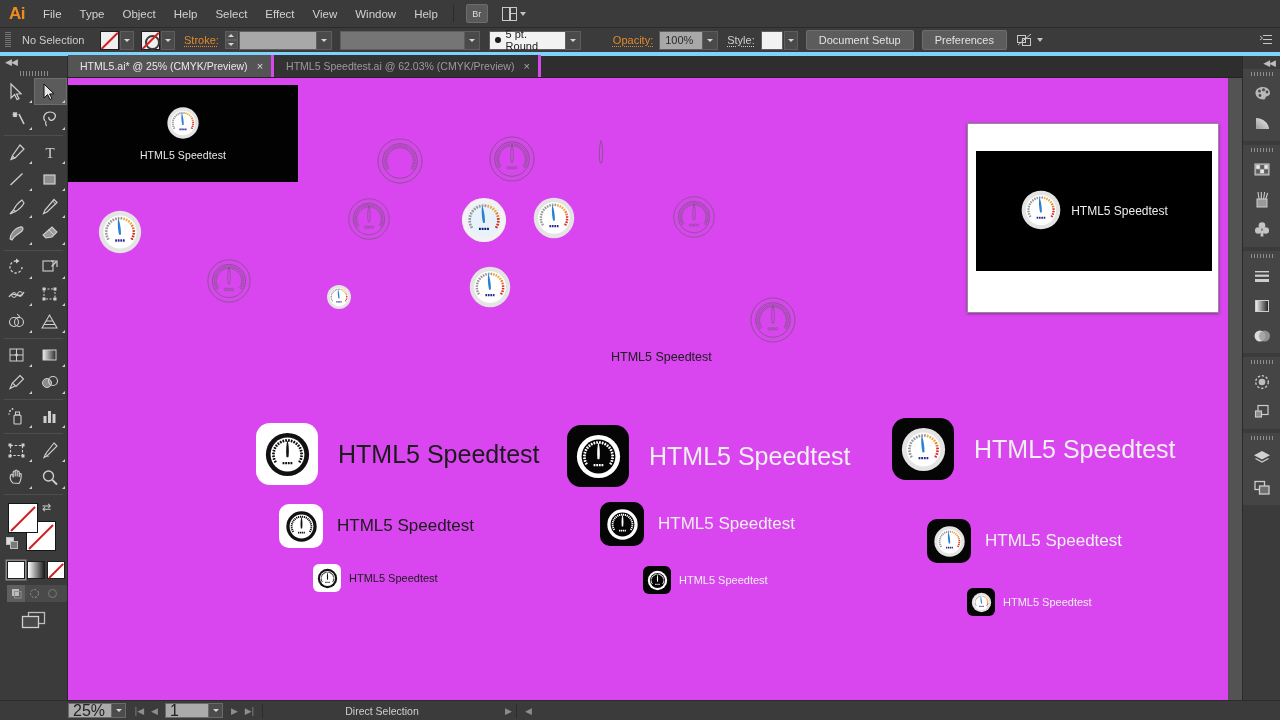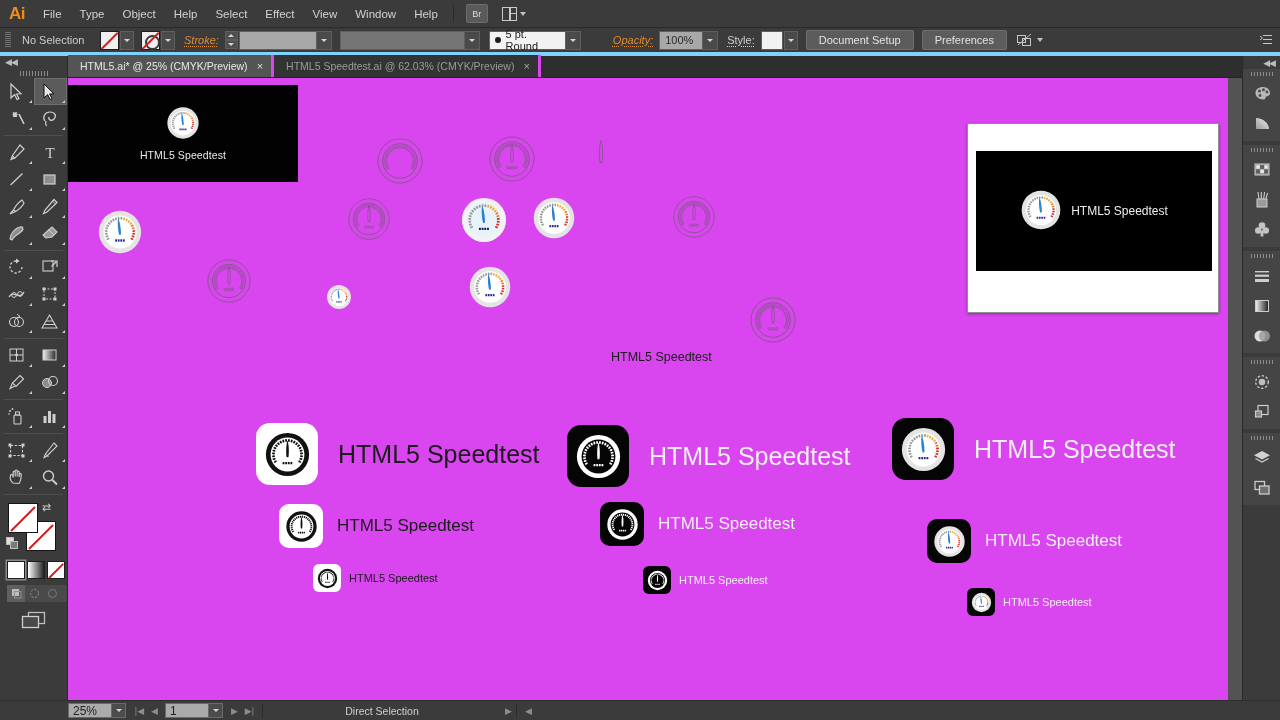--- a/index.html
+++ b/index.html
@@ -54,21 +54,21 @@
   
   .controlbar {
     position:absolute; left:0; top:28px; width:1280px; height:28px;
     background:#3b3b3b; display:flex; align-items:center;
     border-bottom:4px solid #7dd3fc; padding-left:4px;
   }
   .grip { width:6px; height:16px; margin:0 5px 0 1px;
     background:repeating-linear-gradient(to bottom,#737373 0 1px,transparent 1px 2px); }
   .cb-label { font-size:11px; color:#cdcdcd; margin:0 6px; white-space:nowrap; }
   .cb-label.ul { color:#cfcfcf; text-decoration:underline; text-decoration-style:dotted; text-underline-offset:2px; }
-  .cb-label.or { color:#e08a2e; text-decoration:underline; text-decoration-style:dotted; text-underline-offset:2px;font-style:italic; }
+  .cb-label.or { color:#e08a2e; text-decoration:underline; text-decoration-style:dotted; text-underline-offset:2px; }
   .swatch-none {
     width:19px; height:19px; background:#efefef; border:1px solid #1d1d1d; position:relative;
   }
   .swatch-none:after {
     content:""; position:absolute; left:-3px; right:-3px; top:50%; height:1.6px;
     background:#d01f1f; transform:rotate(-45deg); transform-origin:center;
   }
   .swatch-stroke {
     width:19px; height:19px; background:#efefef; border:1px solid #1d1d1d; position:relative;
   }
@@ -243,21 +243,21 @@
   }
 
   
   .statusbar {
     position:absolute; left:0; bottom:0; width:1280px; height:20px;
     background:#3b3b3b; display:flex; align-items:center; padding-left:68px;
     border-top:1px solid #2c2c2c; z-index:7;
   }
   .st-field {
     height:15px; background:#ababab; border:1px solid #6a6a6a; display:flex; align-items:center;
-    padding:0 4px; font-size:12px; color:#222;
+    padding:0 4px; font-size:16px; color:#222;
   }
   .st-arrow {
     width:14px; height:15px; background:#4c4c4c; border:1px solid #6a6a6a; border-left:none;
     display:flex; align-items:center; justify-content:center;
   }
   .st-nav { width:15px; height:18px; display:flex; align-items:center; justify-content:center; color:#8d8d8d; font-size:9px; }
   .st-tool {
     flex:0 0 auto; text-align:center; font-size:10.5px; color:#cfcfcf;
   }
   .st-sep { width:1px; height:14px; background:#2c2c2c; }

